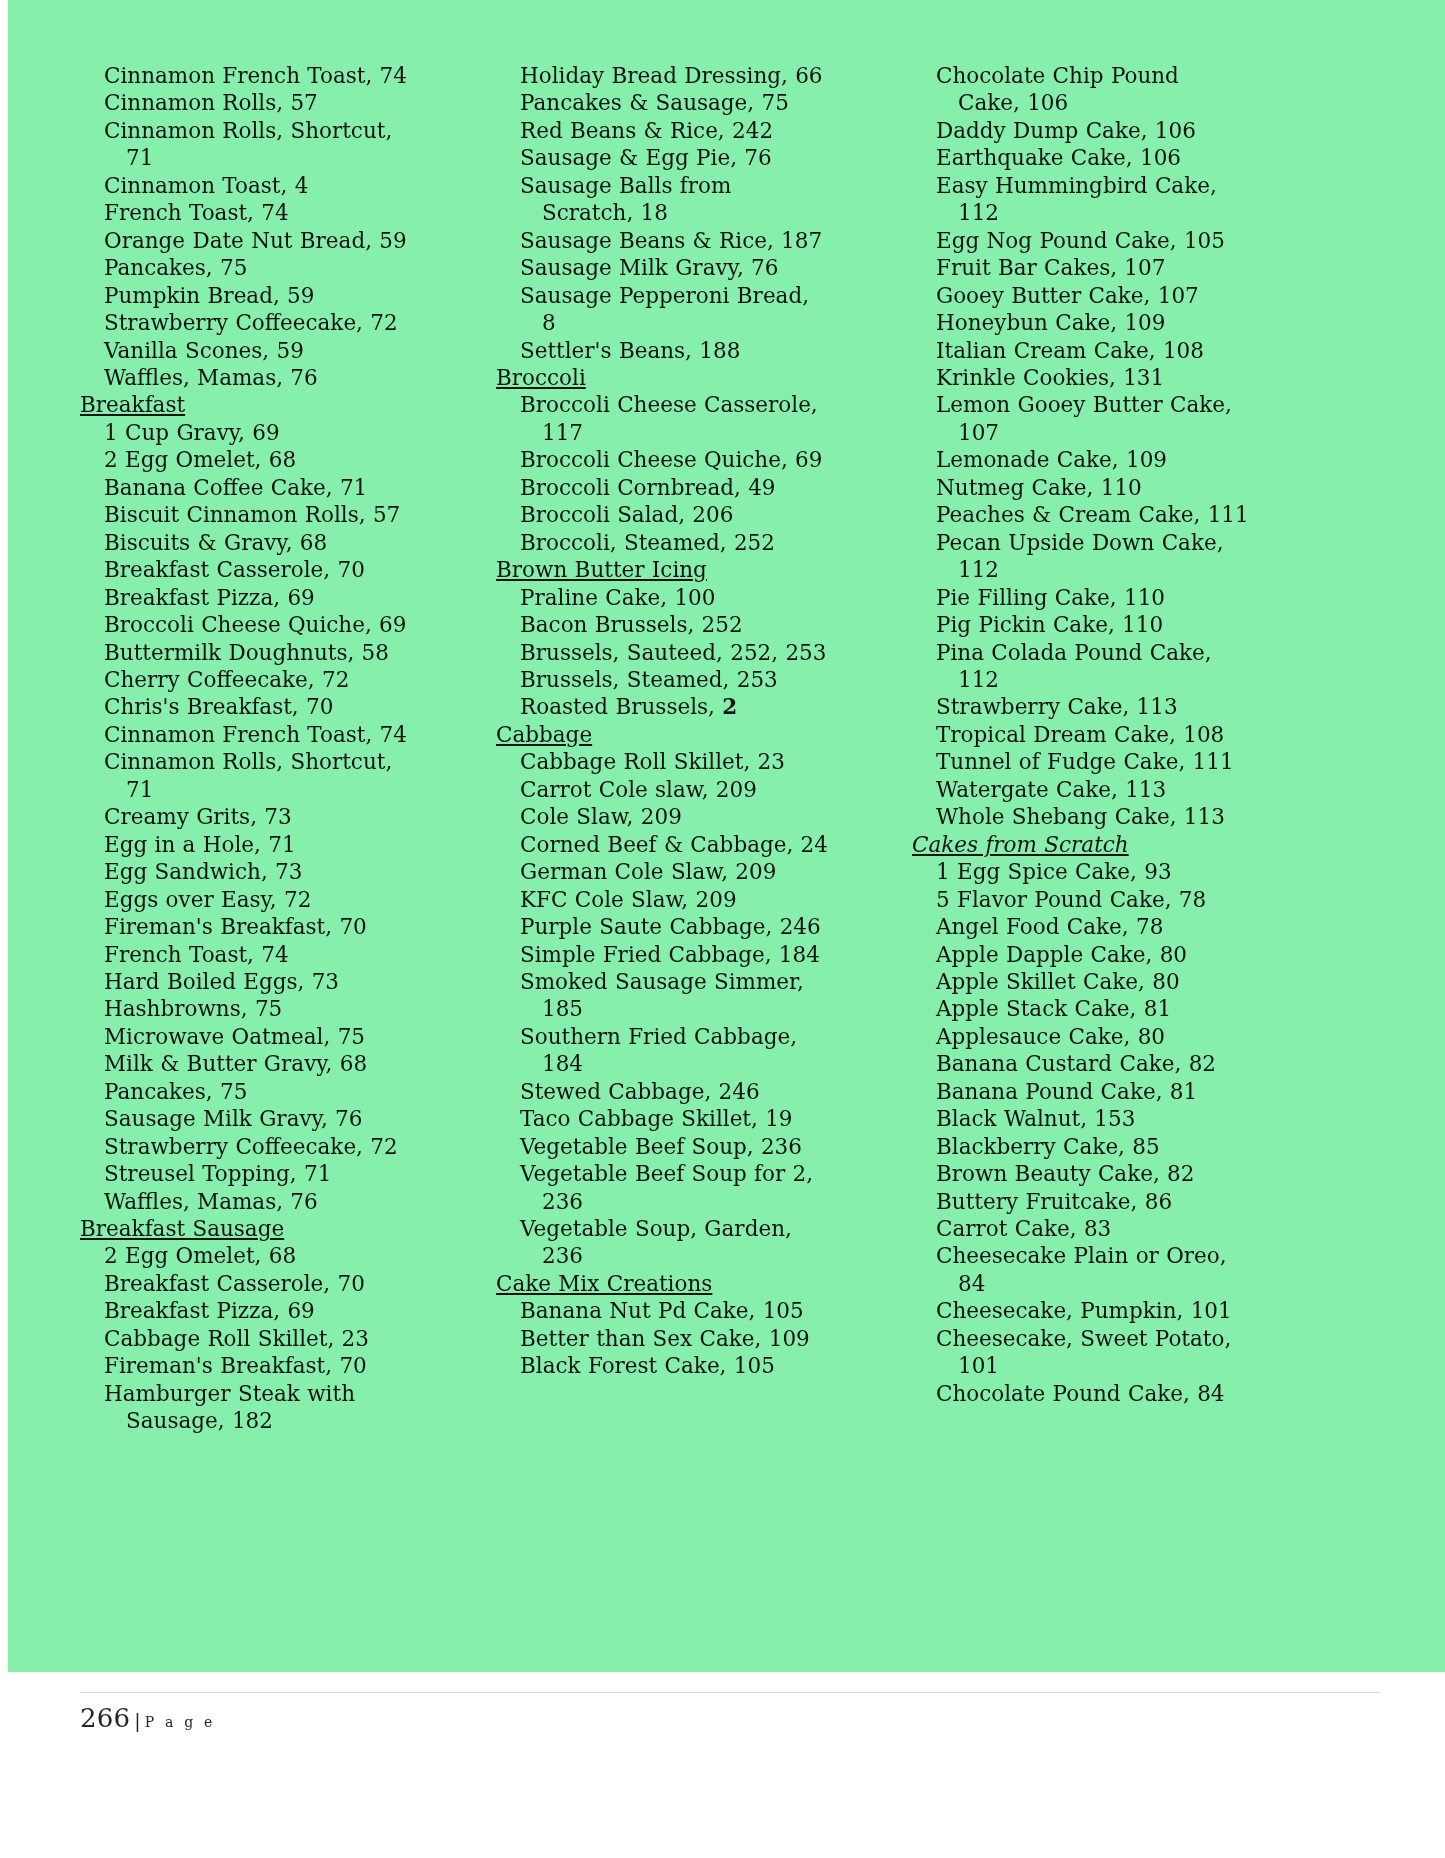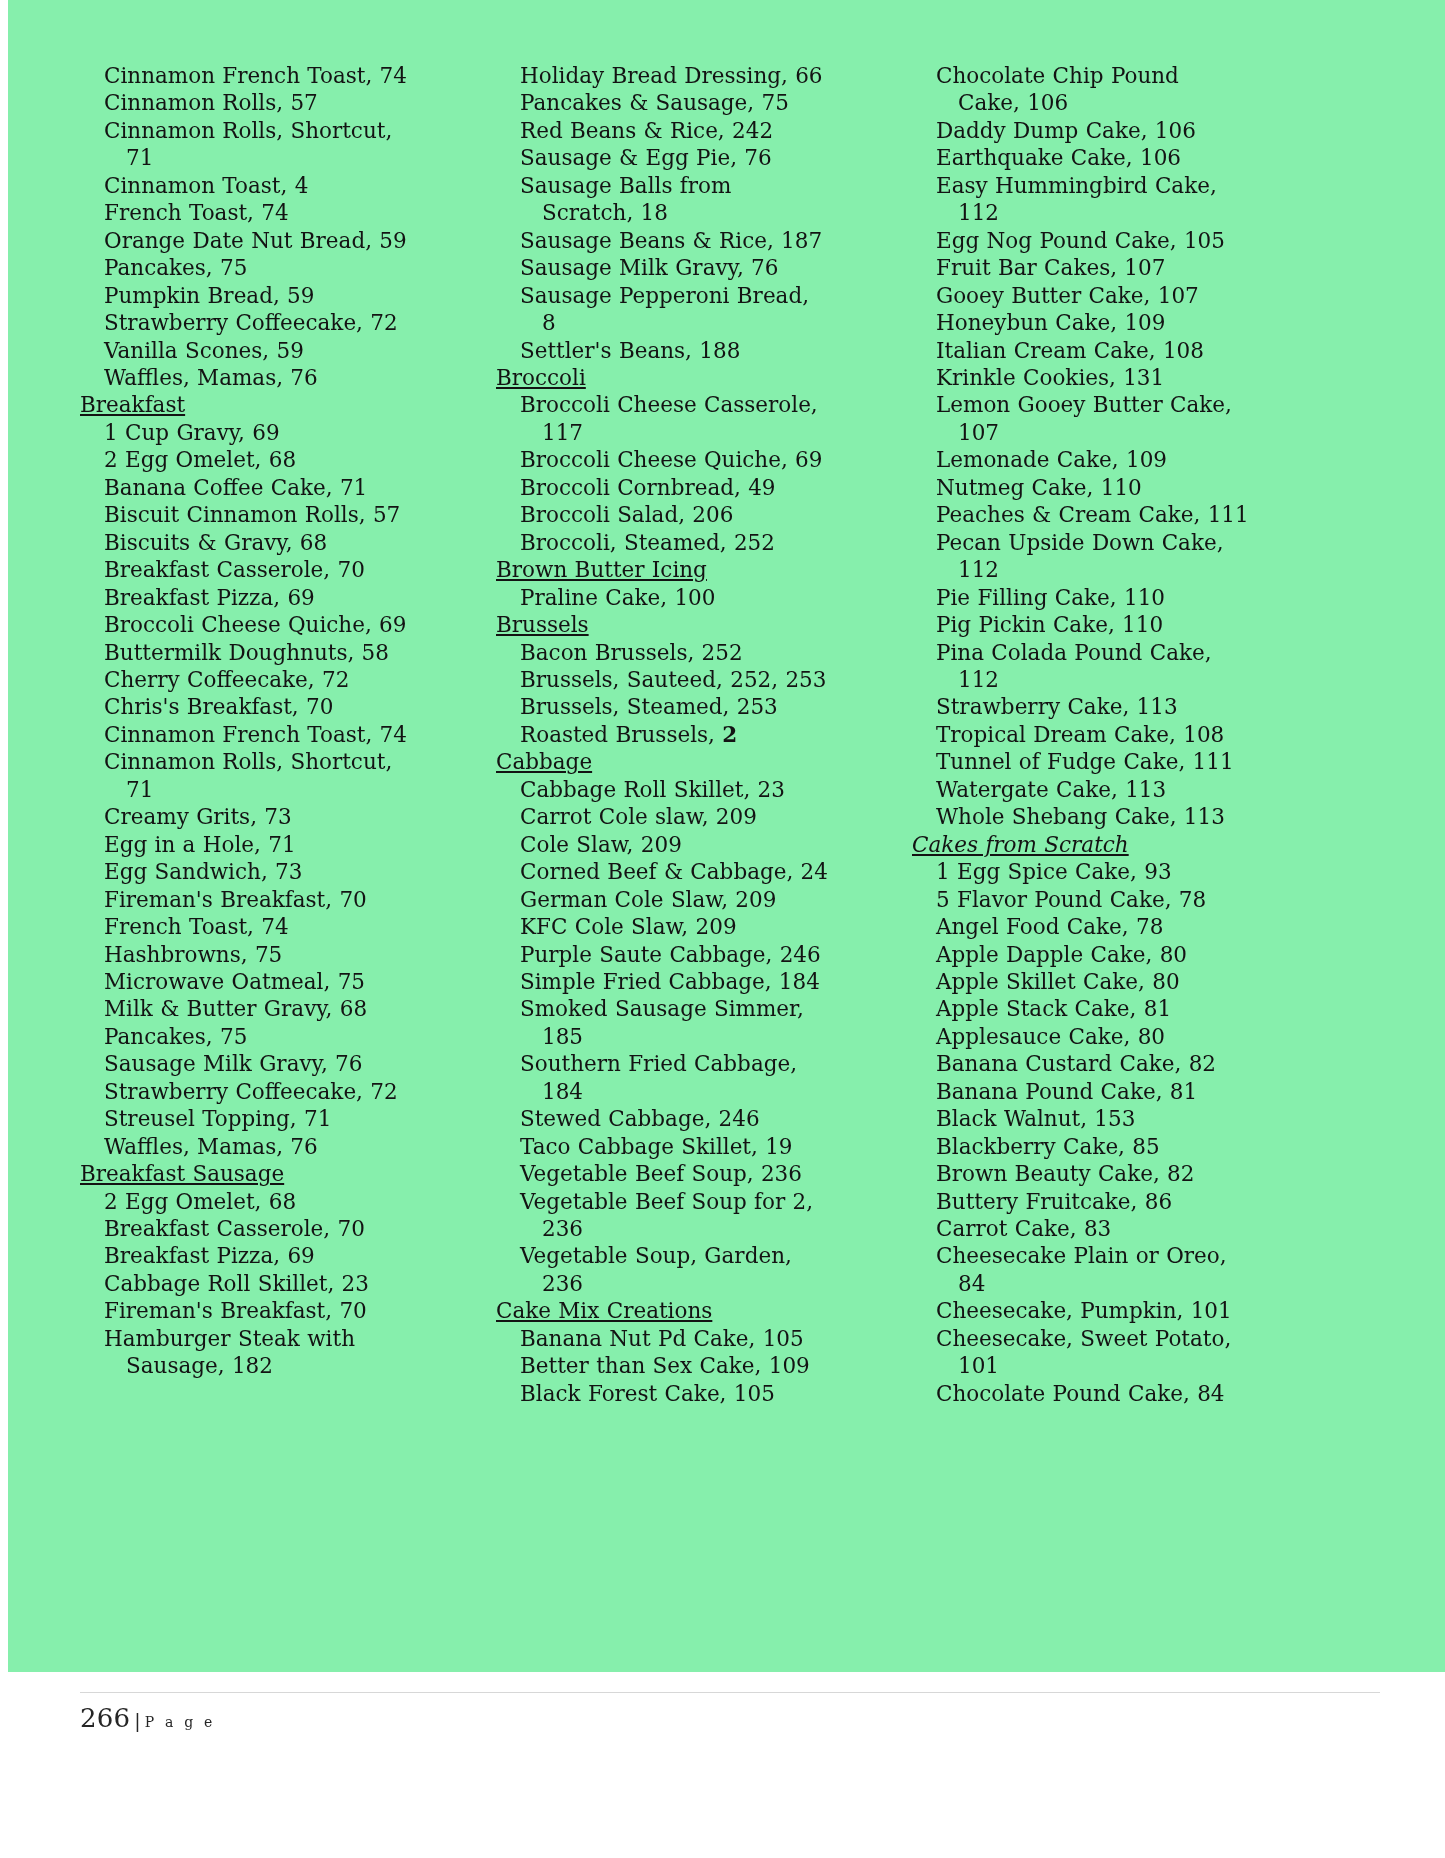--- a/index.html
+++ b/index.html
@@ -122,22 +122,24 @@
         <div class="entry sub"><span>Breakfast Pizza, 69</span></div>
         <div class="entry sub"><span>Broccoli Cheese Quiche, 69</span></div>
         <div class="entry sub"><span>Buttermilk Doughnuts, 58</span></div>
         <div class="entry sub"><span>Cherry Coffeecake, 72</span></div>
         <div class="entry sub"><span>Chris's Breakfast, 70</span></div>
         <div class="entry sub"><span>Cinnamon French Toast, 74</span></div>
         <div class="entry sub"><span>Cinnamon Rolls, Shortcut,</span><span class="cont">71</span></div>
         <div class="entry sub"><span>Creamy Grits, 73</span></div>
         <div class="entry sub"><span>Egg in a Hole, 71</span></div>
         <div class="entry sub"><span>Egg Sandwich, 73</span></div>
+        <div class="entry sub"><span>Eggs over Easy, 72</span></div>
         <div class="entry sub"><span>Fireman's Breakfast, 70</span></div>
         <div class="entry sub"><span>French Toast, 74</span></div>
+        <div class="entry sub"><span>Hard Boiled Eggs, 73</span></div>
         <div class="entry sub"><span>Hashbrowns, 75</span></div>
         <div class="entry sub"><span>Microwave Oatmeal, 75</span></div>
         <div class="entry sub"><span>Milk &amp; Butter Gravy, 68</span></div>
         <div class="entry sub"><span>Pancakes, 75</span></div>
         <div class="entry sub"><span>Sausage Milk Gravy, 76</span></div>
         <div class="entry sub"><span>Strawberry Coffeecake, 72</span></div>
         <div class="entry sub"><span>Streusel Topping, 71</span></div>
         <div class="entry sub"><span>Waffles, Mamas, 76</span></div>
         <div class="entry heading"><span>Breakfast Sausage</span></div>
         <div class="entry sub"><span>2 Egg Omelet, 68</span></div>
@@ -158,21 +160,20 @@
         <div class="entry sub"><span>Sausage Pepperoni Bread,</span><span class="cont">8</span></div>
         <div class="entry sub"><span>Settler's Beans, 188</span></div>
         <div class="entry heading"><span>Broccoli</span></div>
         <div class="entry sub"><span>Broccoli Cheese Casserole,</span><span class="cont">117</span></div>
         <div class="entry sub"><span>Broccoli Cheese Quiche, 69</span></div>
         <div class="entry sub"><span>Broccoli Cornbread, 49</span></div>
         <div class="entry sub"><span>Broccoli Salad, 206</span></div>
         <div class="entry sub"><span>Broccoli, Steamed, 252</span></div>
         <div class="entry heading"><span>Brown Butter Icing</span></div>
         <div class="entry sub"><span>Praline Cake, 100</span></div>
-        <div class="entry heading"><span>Brussels</span></div>
         <div class="entry sub"><span>Bacon Brussels, 252</span></div>
         <div class="entry sub"><span>Brussels, Sauteed, 252, 253</span></div>
         <div class="entry sub"><span>Brussels, Steamed, 253</span></div>
         <div class="entry sub"><span>Roasted Brussels, </span><span class="b">2</span></div>
         <div class="entry heading"><span>Cabbage</span></div>
         <div class="entry sub"><span>Cabbage Roll Skillet, 23</span></div>
         <div class="entry sub"><span>Carrot Cole slaw, 209</span></div>
         <div class="entry sub"><span>Cole Slaw, 209</span></div>
         <div class="entry sub"><span>Corned Beef &amp; Cabbage, 24</span></div>
         <div class="entry sub"><span>German Cole Slaw, 209</span></div>

